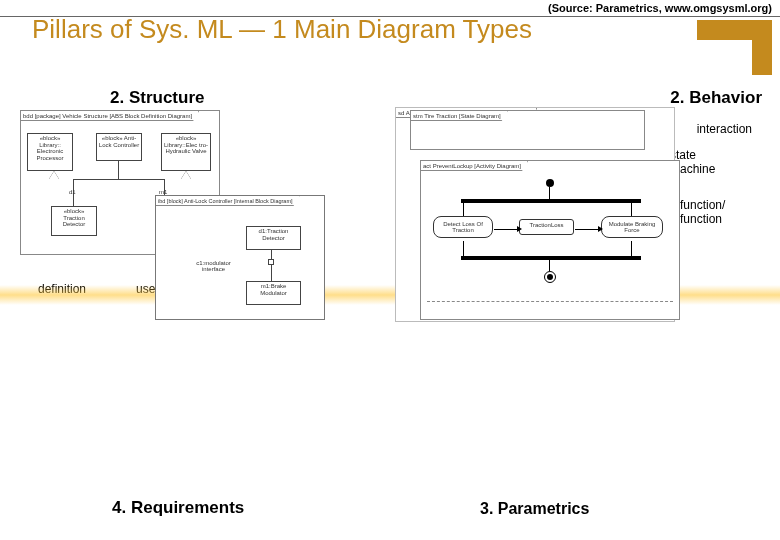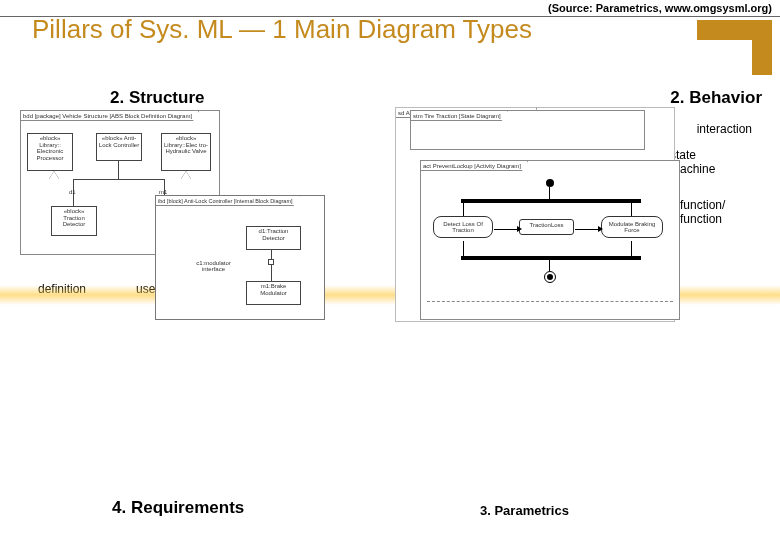--- a/index.html
+++ b/index.html
@@ -50,21 +50,21 @@
     font-size: 17px; font-weight: bold;
   }
   .head-requirements {
     position: absolute;
     bottom: 22px; left: 70px;
     font-size: 17px; font-weight: bold; margin-left: 42px;
   }
   .head-parametrics {
     position: absolute;
     bottom: 22px; left: 480px;
-    font-size: 13px; font-weight: bold;
+    font-size: 16px; font-weight: bold;
   }
   .lbl { position: absolute; font-size: 12px; font-weight: normal; }
   .lbl.interaction { top: 122px; right: 28px; }
   .lbl.state { top: 148px; right: 50px; width:60px; }
   .lbl.activity { top: 198px; right: 40px; width:60px; }
   .lbl.definition { top: 282px; left: 38px; }
   .lbl.use { top: 282px; left: 136px; }
 
   
   .yellow-band {

